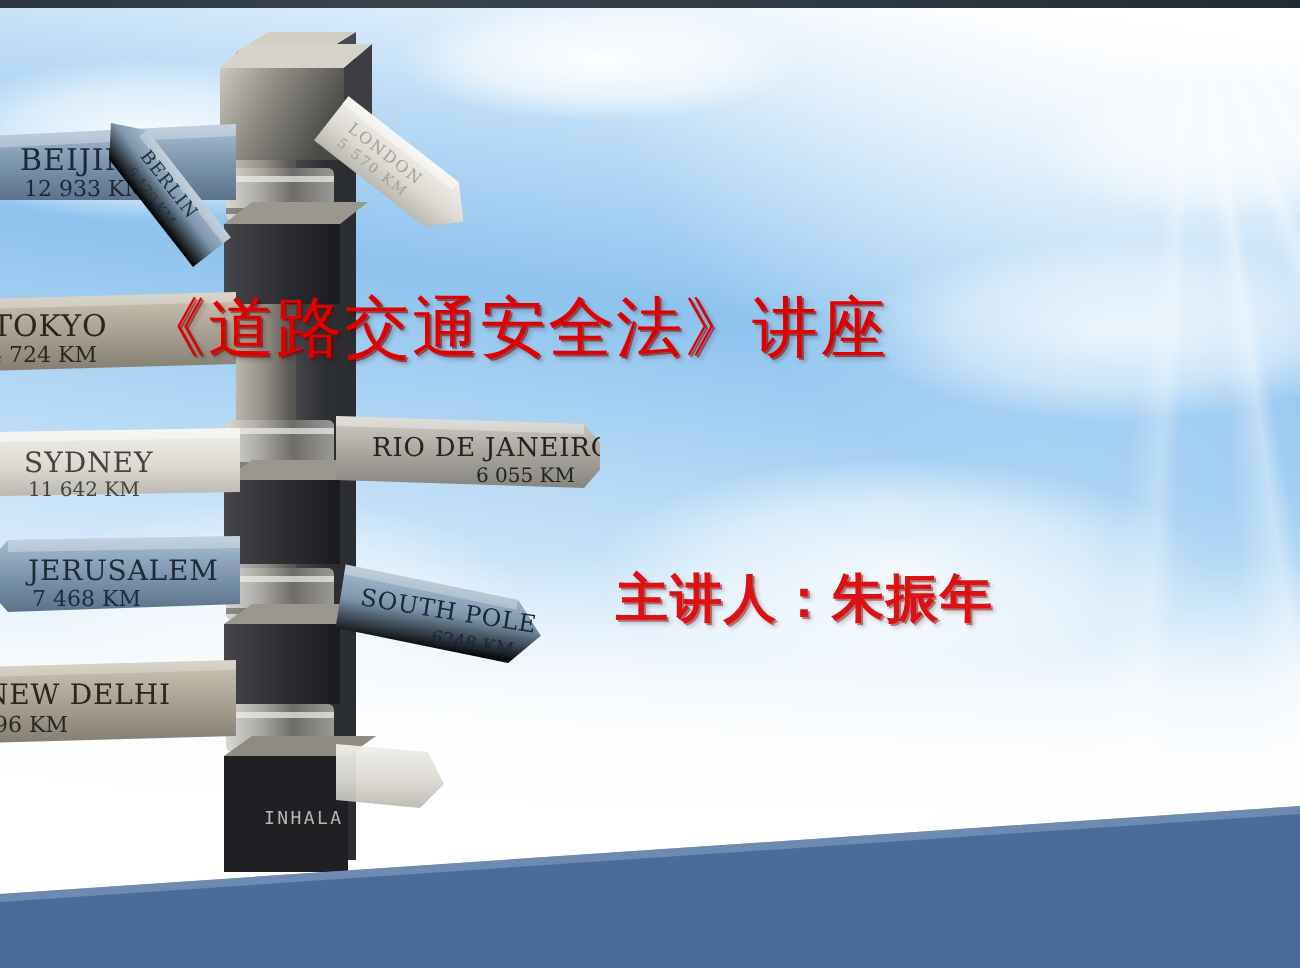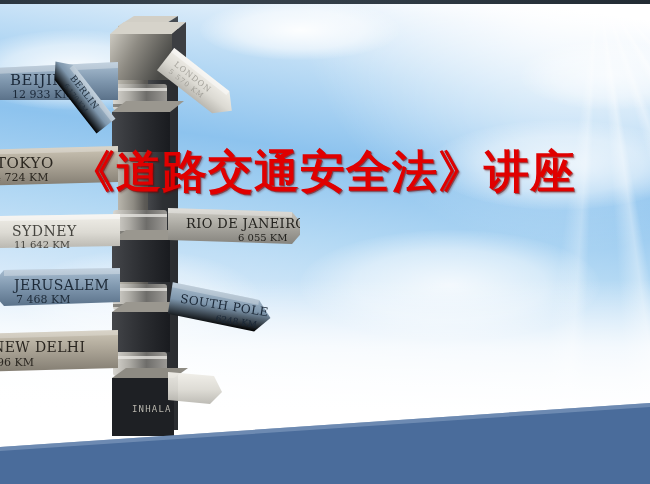--- a/index.html
+++ b/index.html
@@ -93,22 +93,22 @@
   }
 
   
   .title {
     position: absolute;
     left: 70px;
     top: 142px;
     width: 545px;
     z-index: 35;
     font-family: "DejaVu Serif", "Liberation Serif", serif;
-    font-size: 45px;
-    font-weight: bold;
+    font-size: 33px;
+    font-weight: normal;
     letter-spacing: 1px;
     white-space: nowrap;
     color: #e00000;
     text-shadow:
        1px 1px 0 rgba(120,0,0,0.55),
        2px 2px 2px rgba(80,0,0,0.28);
   }
   .subtitle {
     position: absolute;
     left: 308px;
@@ -322,15 +322,16 @@
     </g>
   </svg>
 
   <svg class="bottom-band" viewBox="0 0 650 484" preserveAspectRatio="none">
     <polygon points="0,447 650,403 650,484 0,484" fill="#4a6c9b"></polygon>
     <polygon points="0,447 650,403 650,407 0,451" fill="#8aa4c4" opacity=".55"></polygon>
   </svg>
 
   <div class="title">《道路交通安全法》讲座</div>
 
+  <div class="subtitle">主讲人：朱振年</div>
 
   <div class="top-strip"></div>
 </div>
 
 </body></html>

